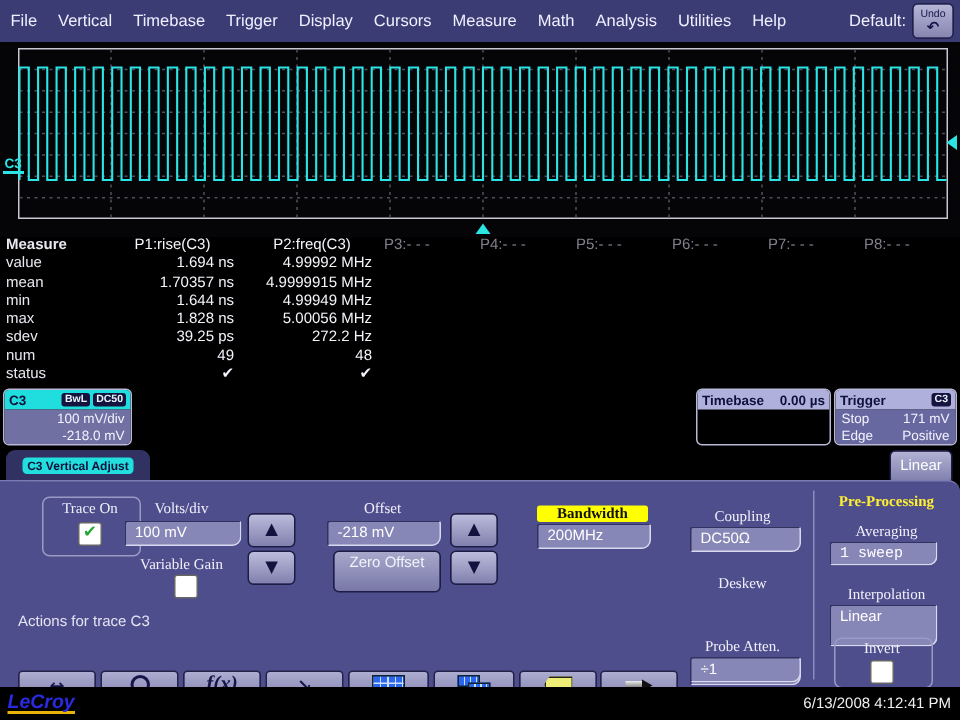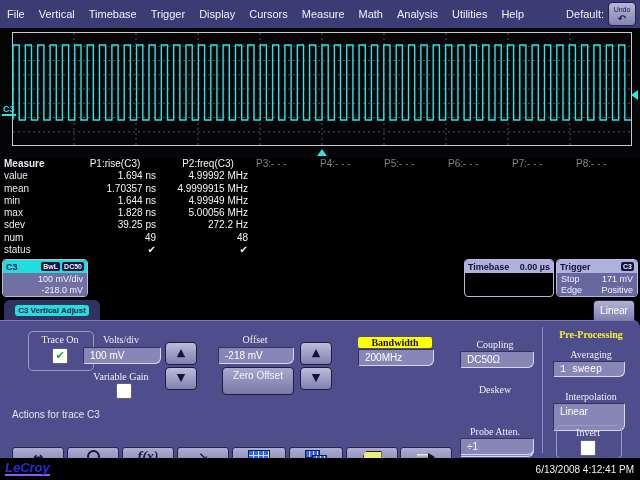--- a/index.html
+++ b/index.html
@@ -92,21 +92,21 @@
   .ic-tag{width:17px;height:10px;background:#eeee77;border:1px solid #222;
     clip-path:polygon(22% 0,100% 0,100% 100%,22% 100%,0 50%);}
   .ic-probe{width:18px;height:8px;position:relative;}
   .ic-probe:before{content:"";position:absolute;left:0;top:1px;width:11px;height:6px;
     background:linear-gradient(#eee,#555);}
   .ic-probe:after{content:"";position:absolute;left:11px;top:0;width:0;height:0;
     border-top:4px solid transparent;border-bottom:4px solid transparent;border-left:7px solid #111;}
   
   .footer{position:absolute;left:0;top:458px;width:640px;height:22px;background:#000;}
   .logo{position:absolute;left:5px;top:3px;color:#2a2ae0;font-size:13px;font-weight:bold;
-    font-style:italic;border-bottom:2px solid #8b5cf6;line-height:13px;}
+    font-style:italic;border-bottom:2px solid #eab308;line-height:13px;}
   .datetime{position:absolute;right:6px;top:6px;color:#f0f0f0;font-size:10px;}
 </style>
 </head>
 <body>
 
 <div id="screen">
 
   <div class="menubar">
     <span class="menu-item">File</span>
     <span class="menu-item">Vertical</span>

